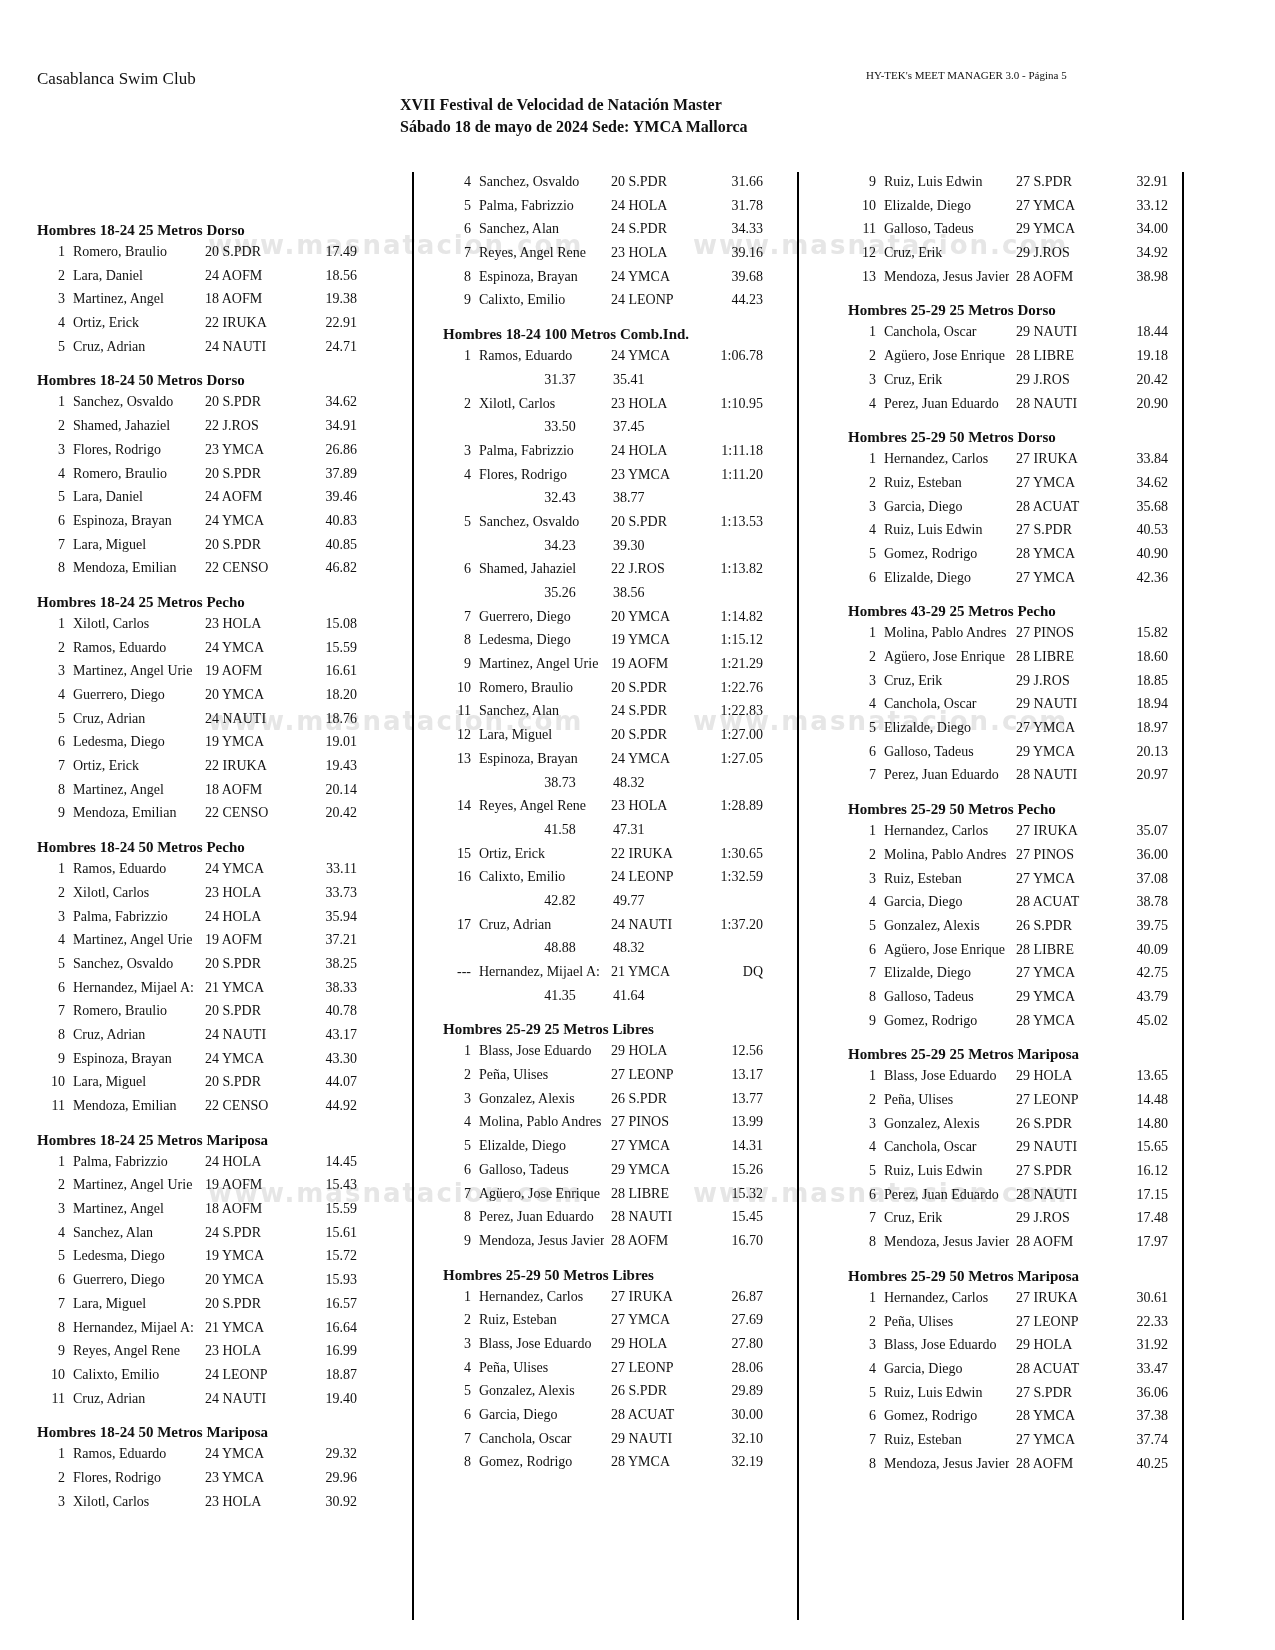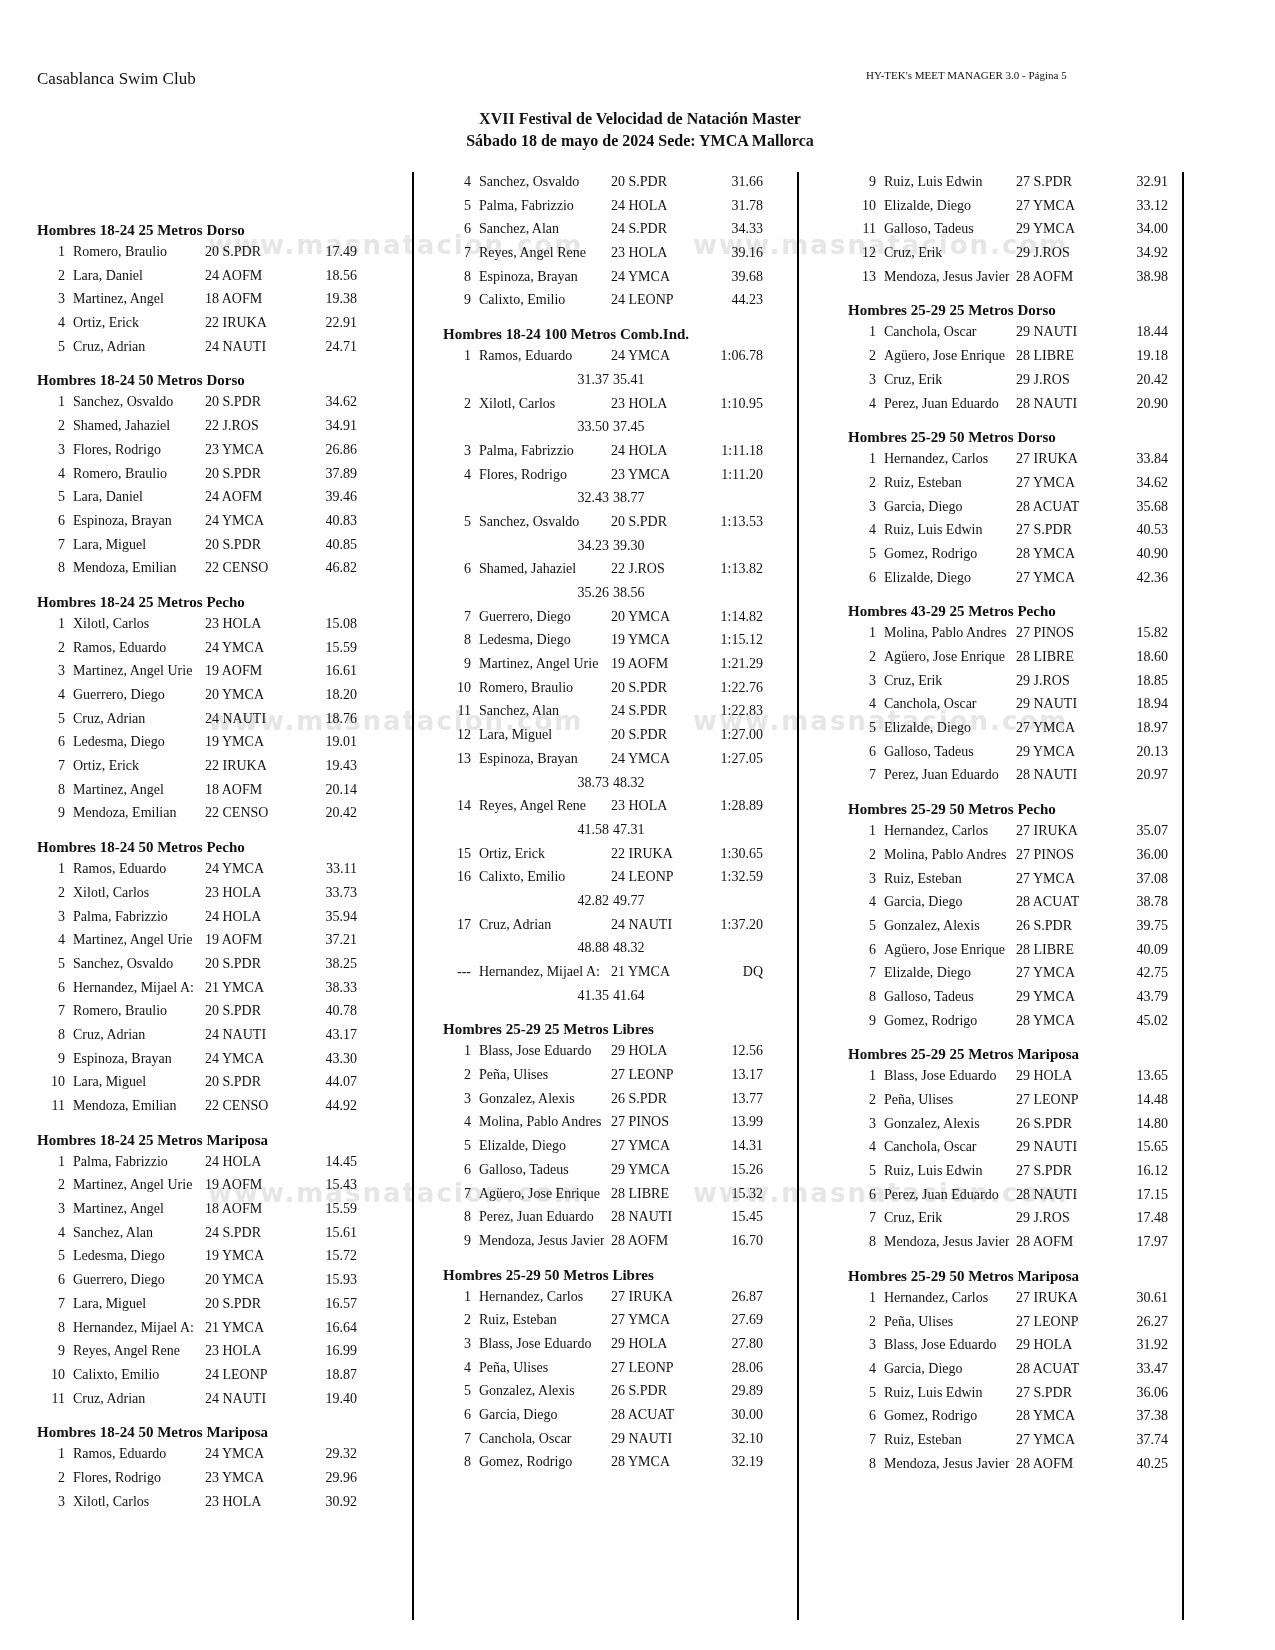--- a/index.html
+++ b/index.html
@@ -2,38 +2,38 @@
 <html><head>
 <meta charset="utf-8">
 <style>
   html, body { margin: 0; padding: 0; background: #ffffff; }
   body {
     width: 1275px; height: 1650px; position: relative; overflow: hidden;
     font-family: "Liberation Serif", "DejaVu Serif", serif; color: #111;
   }
   .hdr-left { position: absolute; left: 37px; top: 69px; font-size: 17px; }
   .hdr-right { position: absolute; left: 866px; top: 69px; font-size: 11px; }
-  .title-block { position: absolute; left: 400px; width: 480px; text-align: center; top: 108px; }
+  .title-block { position: absolute; left: 400px; width: 480px; top: 94px; }
   .t1 { font-weight: bold; font-size: 16px; line-height: 22px; }
   .t2 { font-weight: bold; font-size: 16px; line-height: 22px; }
   .t3 { font-weight: bold; font-size: 19px; line-height: 28px; }
   .vline { position: absolute; width: 2px; background: #000; top: 172px; height: 1448px; }
   .col { position: absolute; top: 0; width: 370px; }
   .col1 { left: 37px; top: 175px; margin-top: 45px; }
   .col2 { left: 443px; top: 170px; }
   .col3 { left: 848px; top: 170px; }
   .event { margin-bottom: 12px; }
   .ev-title { font-weight: bold; font-size: 15px; line-height: 20px; height: 20px; }
   .row { height: 23.7px; line-height: 23.7px; font-size: 14px; position: relative; white-space: nowrap; }
   .row .place { position: absolute; left: 0; width: 28px; text-align: right; }
   .row .name { position: absolute; left: 36px; width: 125px; overflow: hidden; }
   .row .team { position: absolute; left: 168px; }
   .row .time { position: absolute; left: 270px; width: 50px; text-align: right; }
   .split { height: 23.7px; line-height: 23.7px; font-size: 14px; position: relative; }
-  .split .s1 { position: absolute; left: 116px; width: 50px; text-align: right; }
+  .split .s1 { position: absolute; left: 92px; width: 50px; text-align: center; }
   .split .s2 { position: absolute; left: 170px; }
   .watermark { position: absolute; font-family: "DejaVu Sans", sans-serif; font-weight: bold; font-size: 26px; color: #e6e6e6; letter-spacing: 2px; z-index: 0; margin-left: 28px; }
   .col, .hdr-left, .hdr-right, .title-block { z-index: 1; }
 </style>
 </head>
 <body>
 
 <div class="hdr-left">Casablanca Swim Club</div>
 <div class="hdr-right">HY-TEK's MEET MANAGER 3.0 - Página 5</div>
 <div class="title-block">
@@ -910,21 +910,21 @@
       <div class="row">
         <span class="place">1</span>
         <span class="name">Hernandez, Carlos</span>
         <span class="team">27 IRUKA</span>
         <span class="time">30.61</span>
       </div>
       <div class="row">
         <span class="place">2</span>
         <span class="name">Peña, Ulises</span>
         <span class="team">27 LEONP</span>
-        <span class="time">26.27</span>
+        <span class="time">22.33</span>
       </div>
       <div class="row">
         <span class="place">3</span>
         <span class="name">Blass, Jose Eduardo</span>
         <span class="team">29 HOLA</span>
         <span class="time">31.92</span>
       </div>
       <div class="row">
         <span class="place">4</span>
         <span class="name">Garcia, Diego</span>

